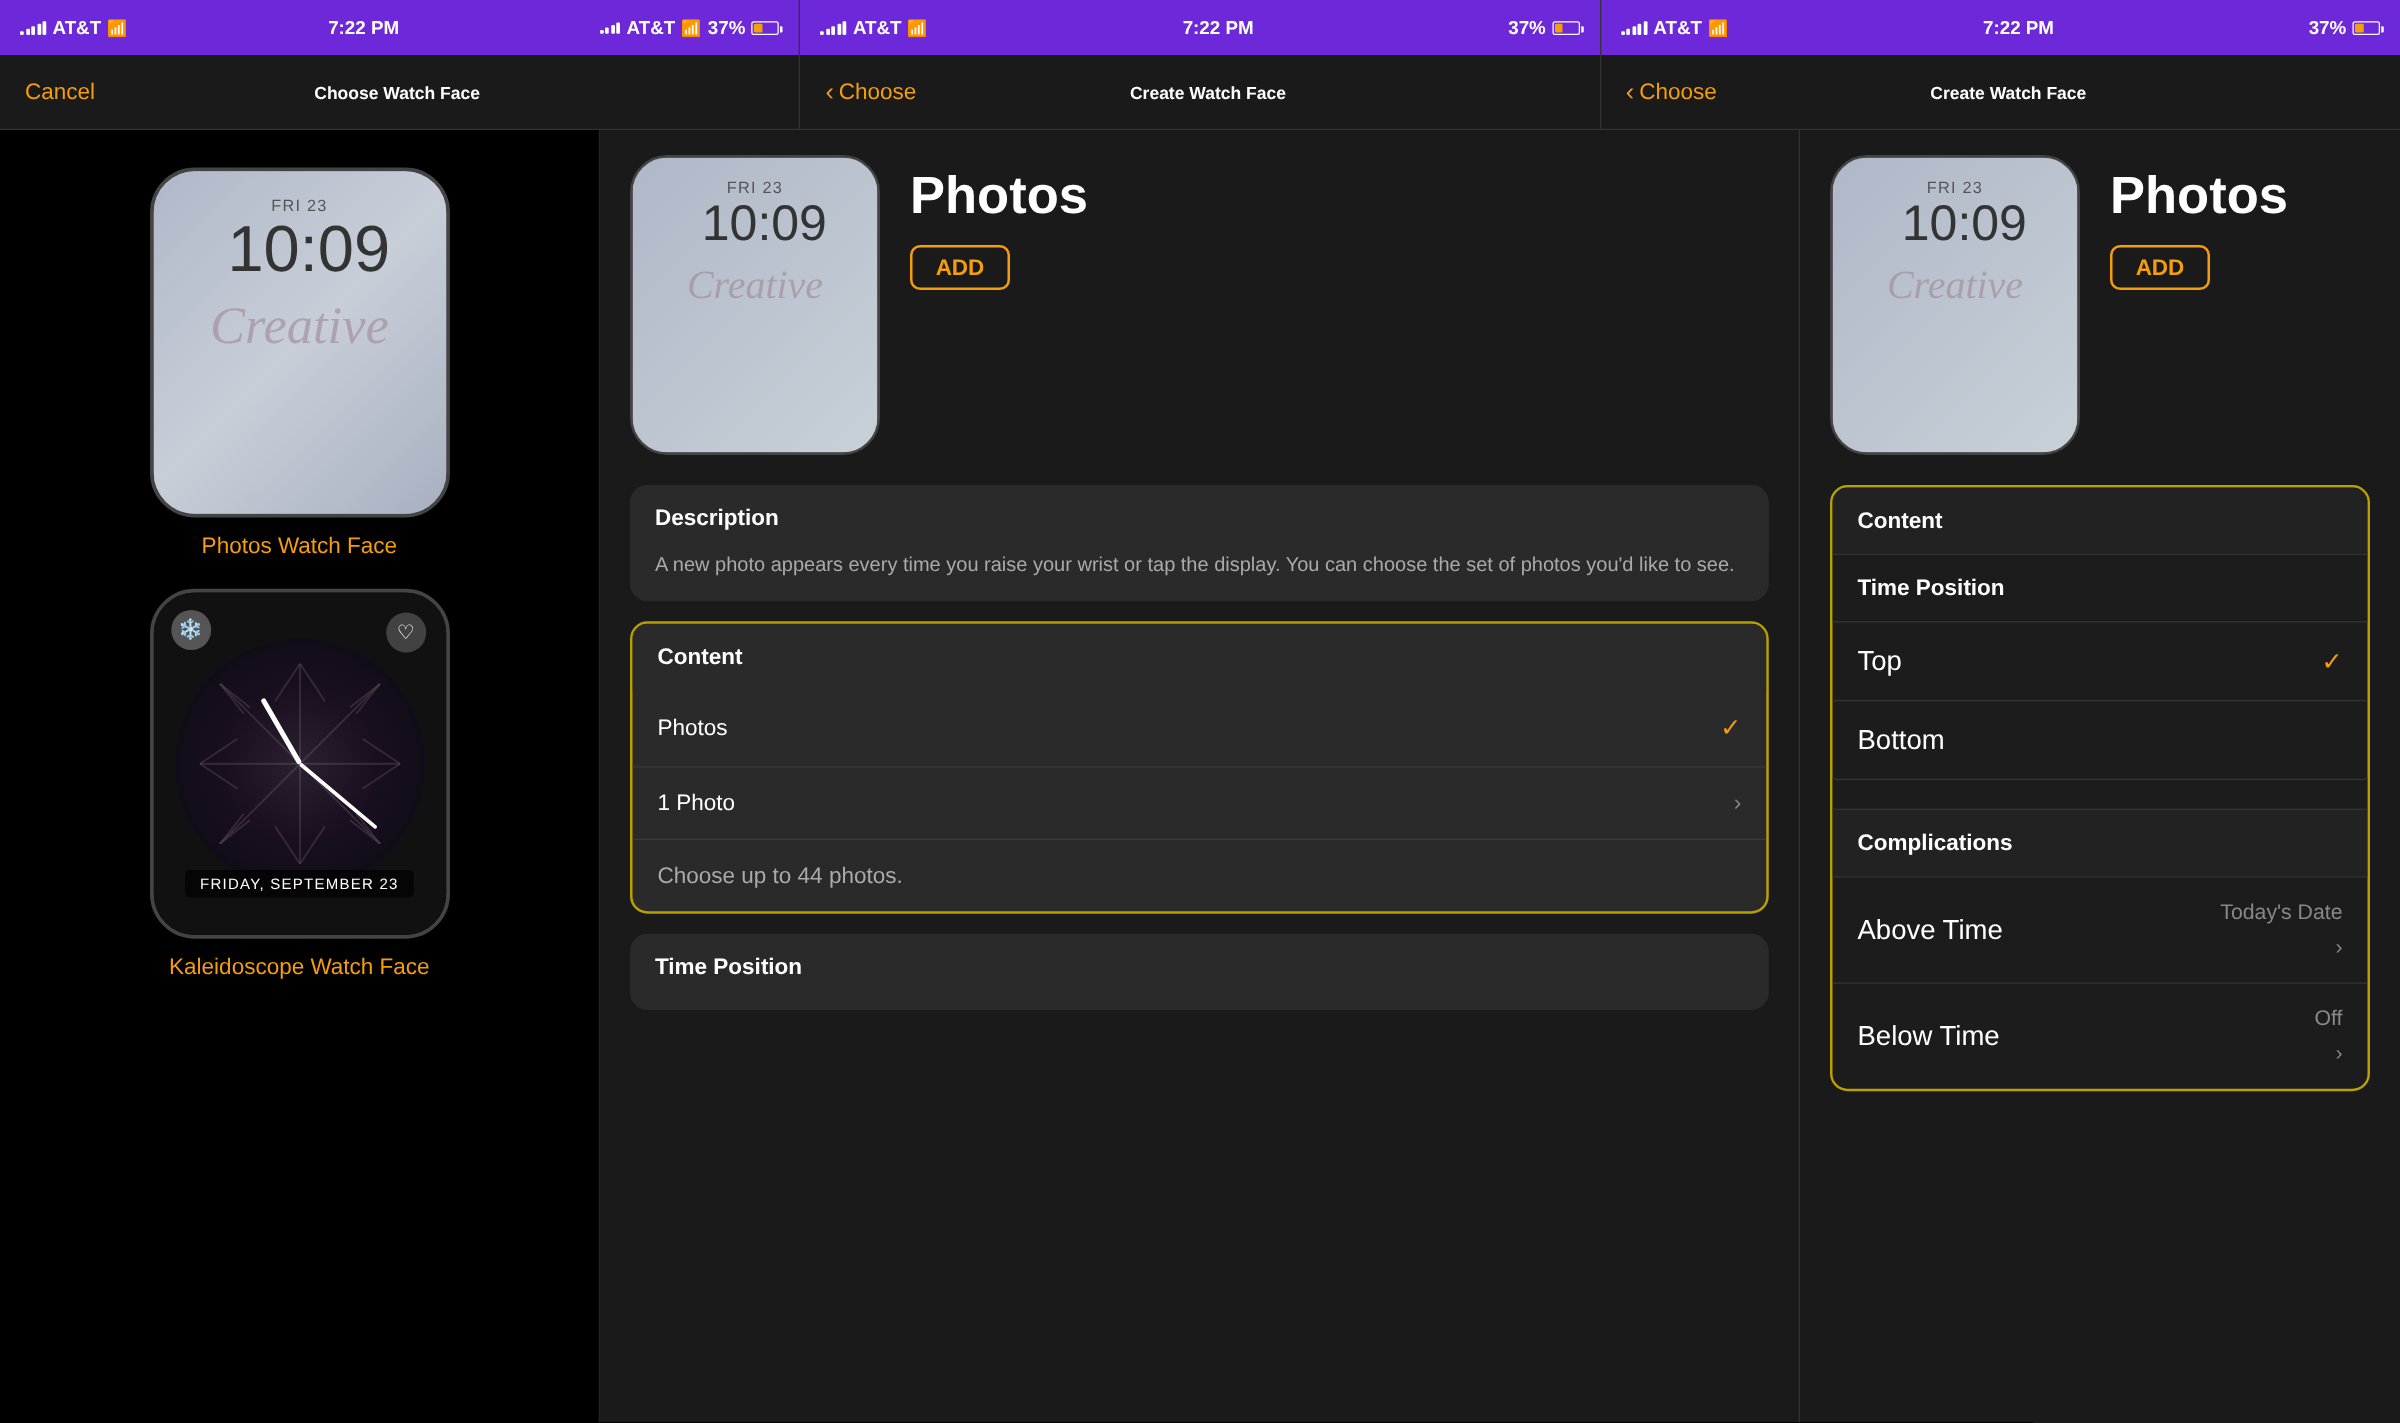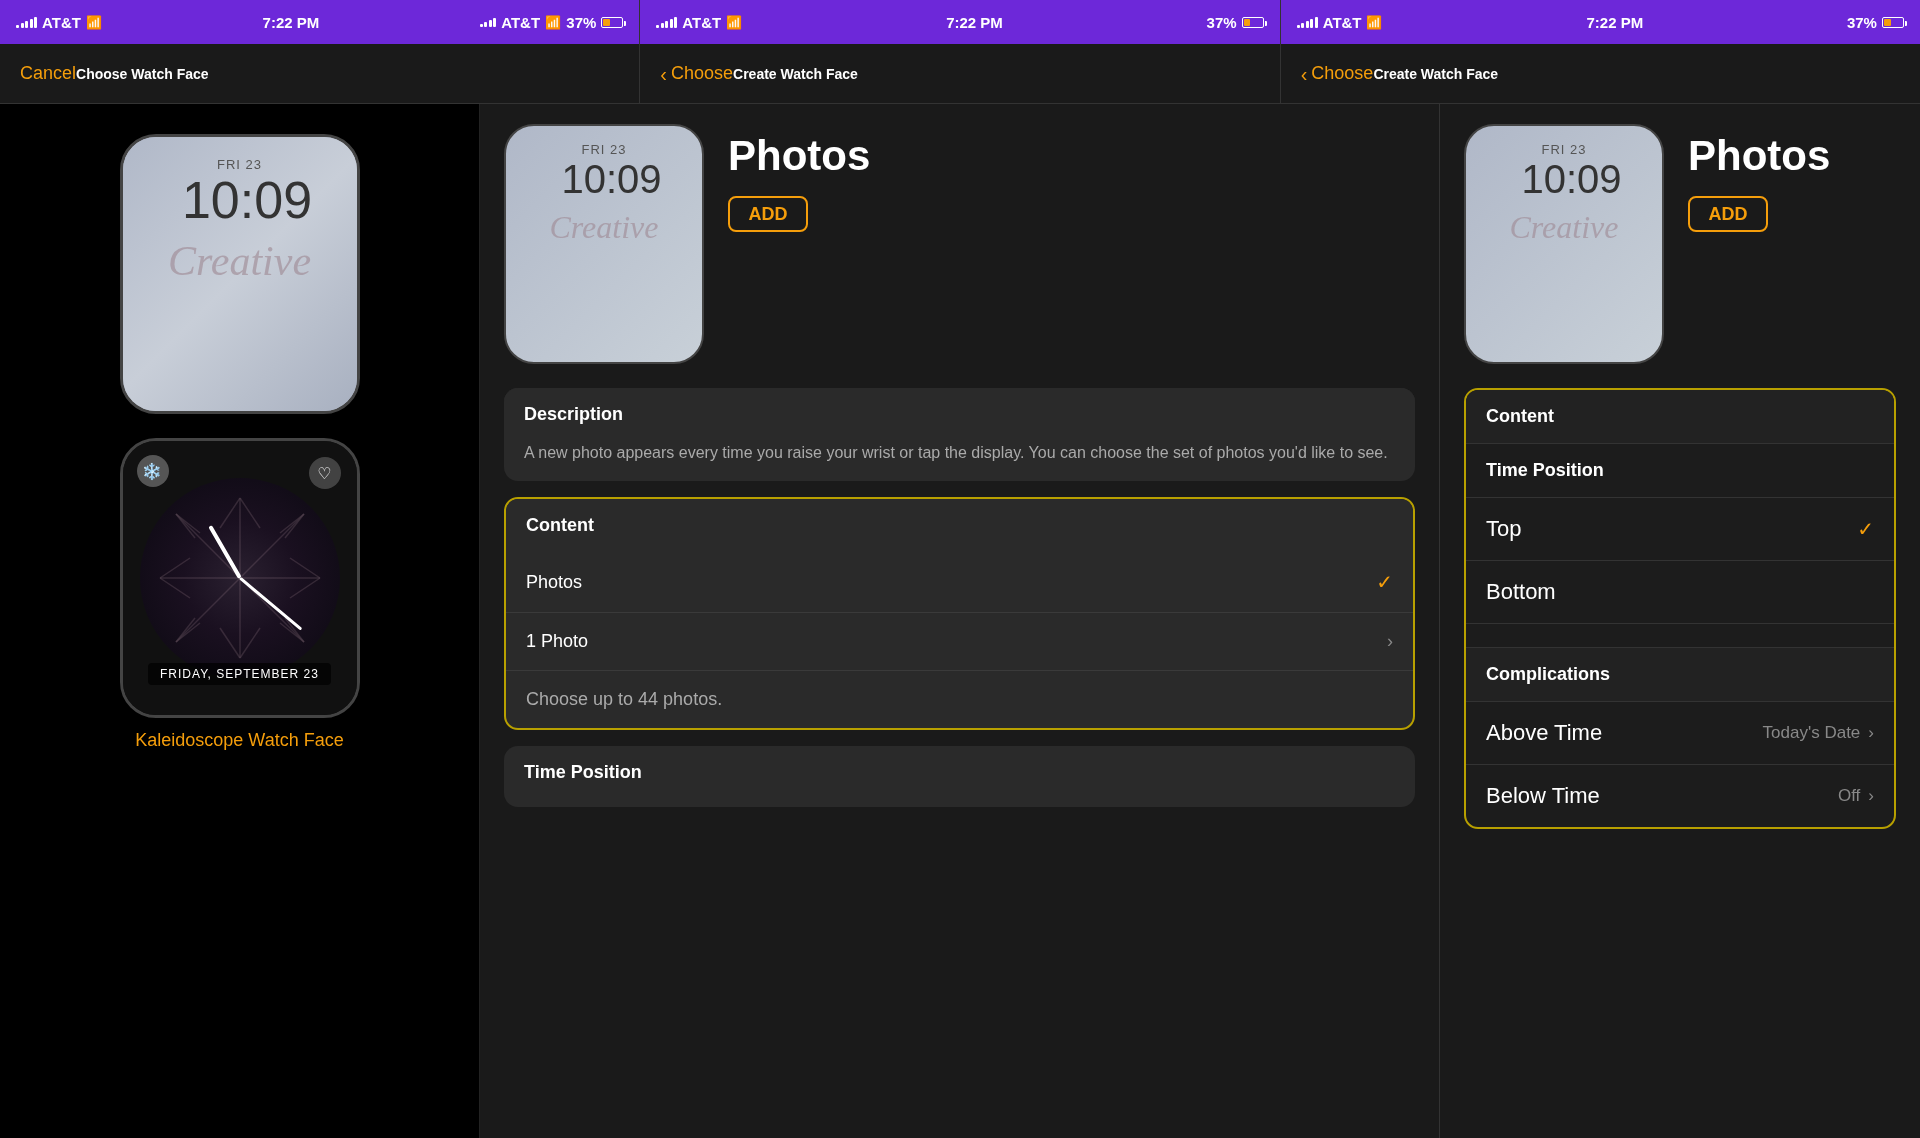--- a/index.html
+++ b/index.html
@@ -46,21 +46,21 @@
     .nav-bars {
       display: flex;
       height: 60px;
       background: #1a1a1a;
       border-bottom: 1px solid #333;
     }
     .nav-bar {
       flex: 1;
       display: flex;
       align-items: center;
-      justify-content: flex-start;
+      justify-content: space-between;
       padding: 0 20px;
       border-right: 1px solid #333;
     }
     .nav-bar:last-child { border-right: none; }
     .nav-title {
       font-size: 14px;
       font-weight: 700;
       color: #fff;
     }
     .nav-cancel {
@@ -388,20 +388,21 @@
     .dropdown-row-label {
       font-size: 22px;
       color: #fff;
     }
     .dropdown-row-value {
       display: flex;
       align-items: flex-end;
       gap: 8px;
       color: #888;
       font-size: 17px;
+      flex-direction: column;
     }
   </style>
 </head>
 <body>
 
 <div class="status-bars">
 
   <div class="status-bar">
     <div class="status-left">
       <div class="signal-bars">
@@ -509,20 +510,21 @@
   <div class="panel-1">
 
     <div class="watch-face-card">
       <div class="watch-face-preview dark-border">
         <div class="watch-preview-content">
           <span class="watch-date-small">FRI 23</span>
           <span class="watch-time-large">10:09</span>
           <span class="watch-script-text" style="font-size:42px; color:rgba(160,140,150,0.65); font-family:Georgia,serif; font-style:italic;">Creative</span>
         </div>
       </div>
+      <div class="watch-face-label">Photos Watch Face</div>
     </div>
 
     <div class="watch-face-card">
       <div class="watch-face-preview dark-border" style="background:#111;">
         <div class="kaleido-preview watch-preview-content" style="background:#111; position:relative;">
           <div class="snowflake-icon">❄️</div>
           <div class="heart-icon-btn">♡</div>
           <div class="kaleido-inner">
             <svg class="kaleido-pattern" viewBox="0 0 200 200">
 

